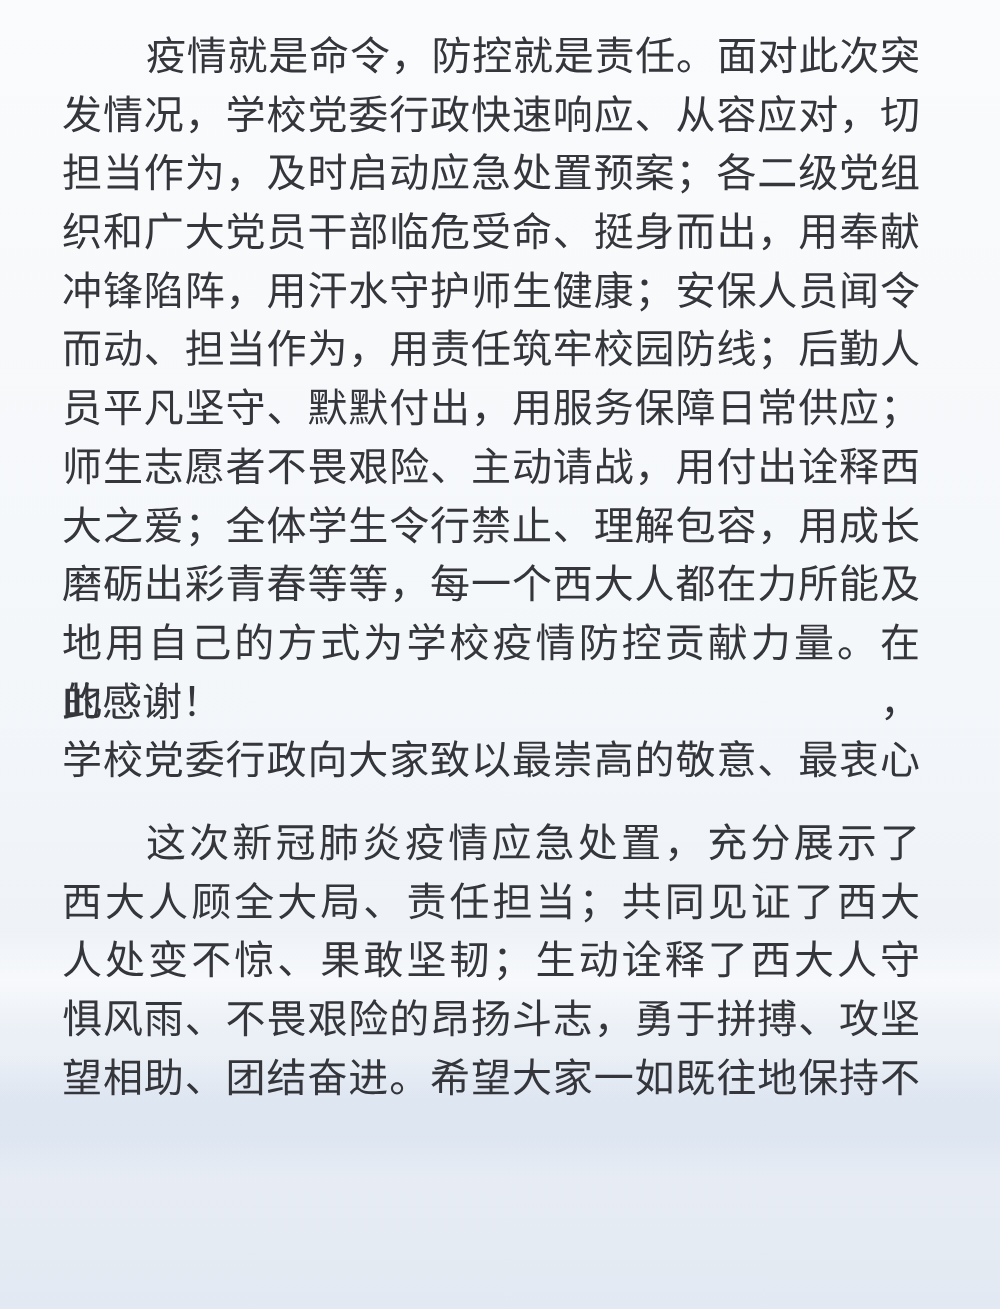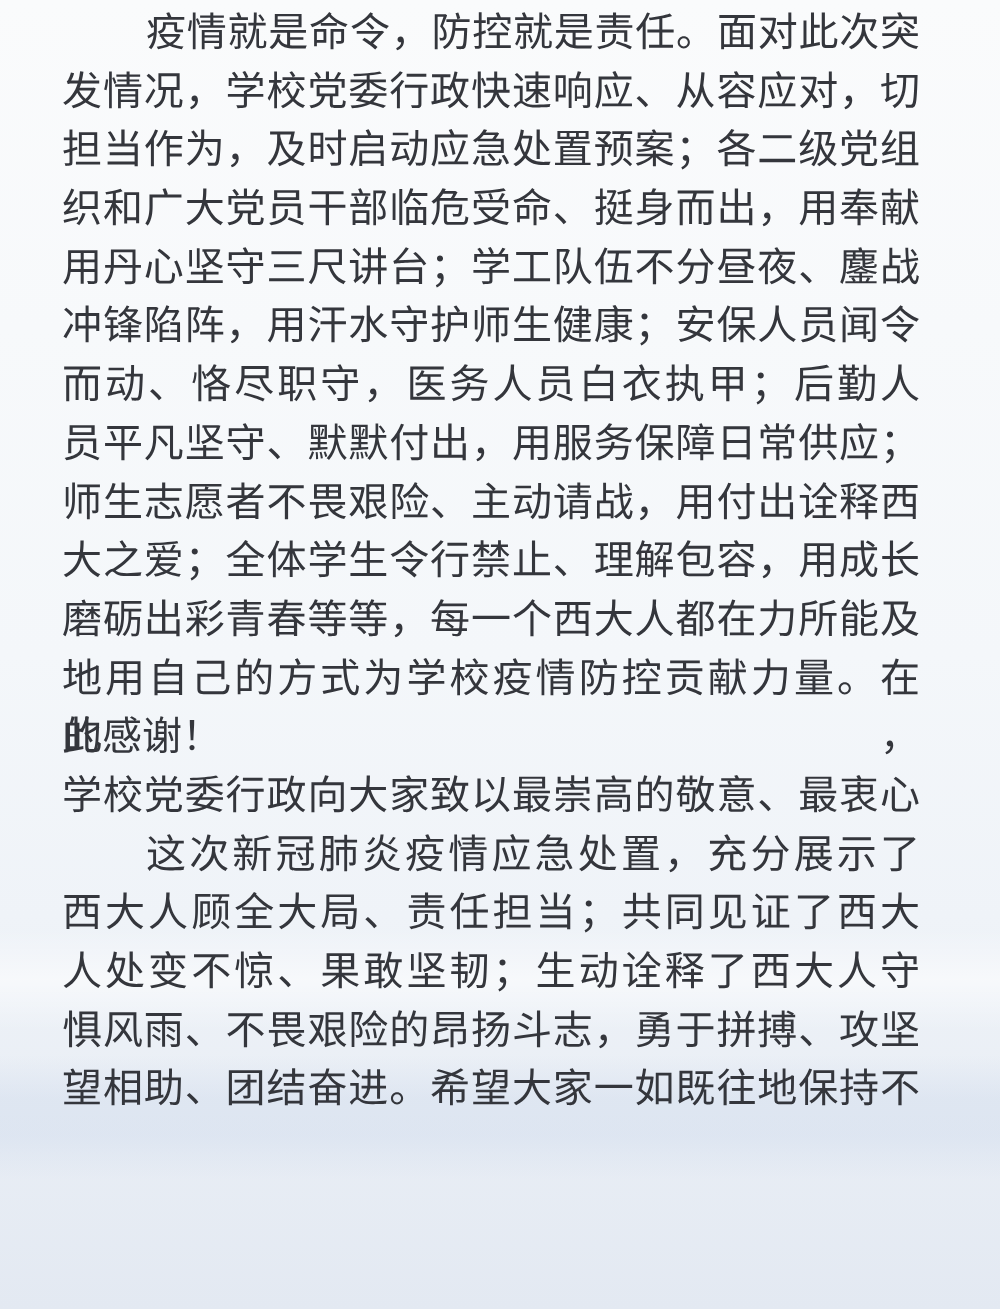--- a/index.html
+++ b/index.html
@@ -55,39 +55,39 @@
   }
   .line {
     text-align: justify;
     text-align-last: justify;
     height: 58.7px;
     white-space: nowrap;
     white-space: normal;
   }
   .line.indent {
     padding-left: 84px;
+    margin-top: 24px;
   }
   .line.short {
     text-align-last: left;
   }
 </style>
 </head>
 <body>
 
 <div class="shade-band band-white"></div>
 <div class="shade-band band-blue"></div>
 
 <div class="text-body" style="color: rgb(52, 54, 60);">
     <div class="line indent">疫情就是命令，防控就是责任。面对此次突</div>
     <div class="line">发情况，学校党委行政快速响应、从容应对，切</div>
     <div class="line">担当作为，及时启动应急处置预案；各二级党组</div>
     <div class="line">织和广大党员干部临危受命、挺身而出，用奉献</div>
-    <div class="line">用丹心坚守三尺讲台；学工队伍不分昼夜、鏖战</div>
     <div class="line">冲锋陷阵，用汗水守护师生健康；安保人员闻令</div>
-    <div class="line">而动、恪尽职守，医务人员白衣执甲；后勤人</div>
+    <div class="line">而动、担当作为，用责任筑牢校园防线；后勤人</div>
     <div class="line">员平凡坚守、默默付出，用服务保障日常供应；</div>
     <div class="line">师生志愿者不畏艰险、主动请战，用付出诠释西</div>
     <div class="line">大之爱；全体学生令行禁止、理解包容，用成长</div>
     <div class="line">磨砺出彩青春等等，每一个西大人都在力所能及</div>
     <div class="line">地用自己的方式为学校疫情防控贡献力量。在此，</div>
     <div class="line short">的感谢！</div>
     <div class="line">学校党委行政向大家致以最崇高的敬意、最衷心</div>
     <div class="line indent">这次新冠肺炎疫情应急处置，充分展示了</div>
     <div class="line">西大人顾全大局、责任担当；共同见证了西大</div>
     <div class="line">人处变不惊、果敢坚韧；生动诠释了西大人守</div>

